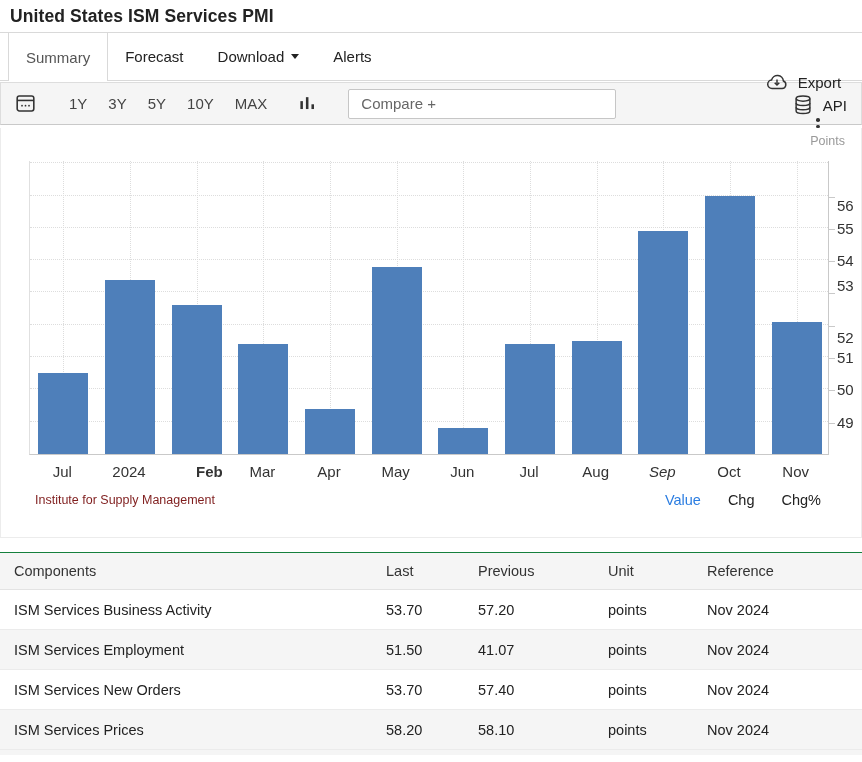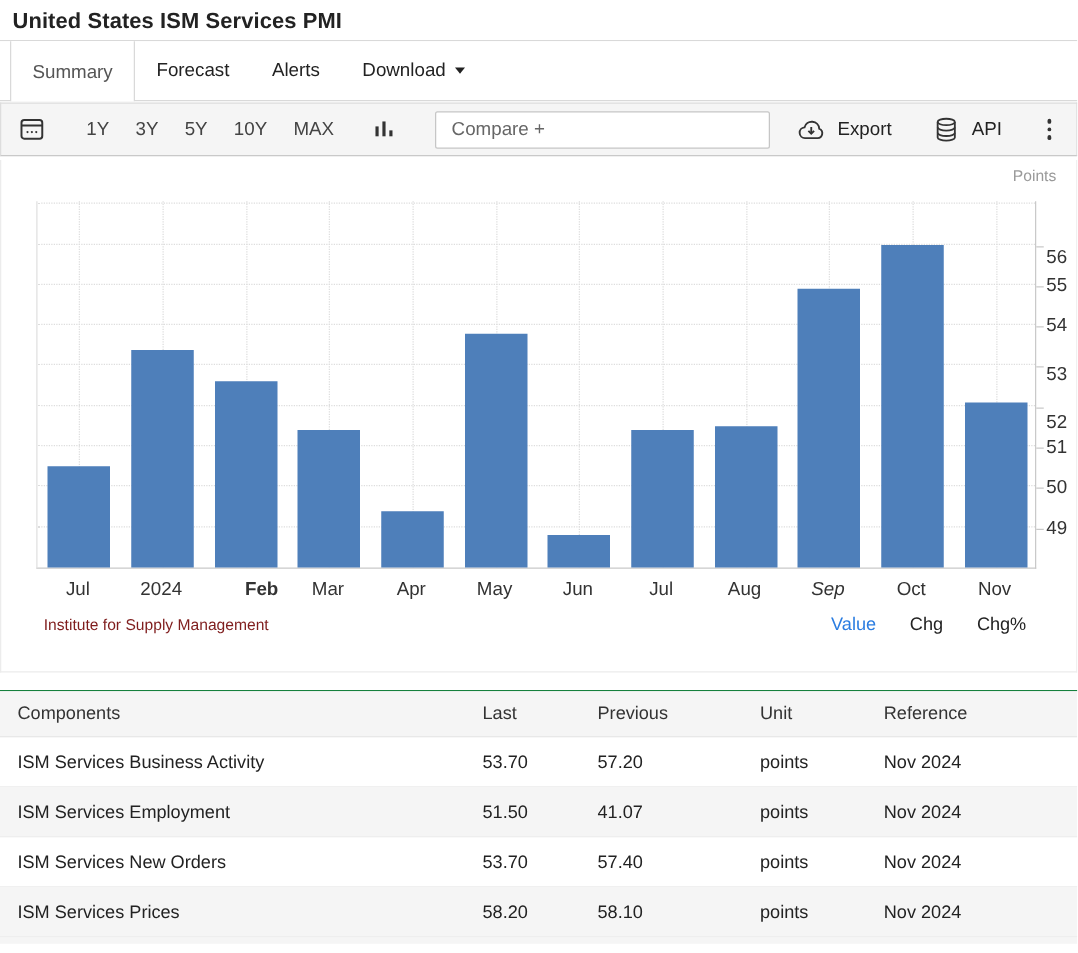--- a/index.html
+++ b/index.html
@@ -17,21 +17,21 @@
   .caret { display:inline-block; width:0; height:0; border-left:4.5px solid transparent; border-right:4.5px solid transparent; border-top:5px solid #222; margin-left:7px; }
 
   
   .toolbar { display:flex; align-items:center; height:43px; margin-top:1px; background:#f5f5f5; border:1px solid #ddd; border-bottom-color:#c9c9c9; padding:0 14px; }
   .tool-icon-btn { background:none; border:none; cursor:pointer; display:flex; align-items:center; padding:0; }
   .ranges { display:flex; gap:21px; margin-left:33px; }
   .range-btn { background:none; border:none; font-size:15px; color:#444; cursor:pointer; font-family:inherit; }
   .chart-type-btn { margin-left:31px; }
   .compare-input { width:268px; height:30px; margin-left:31px; border:1px solid #c6c6c6; border-radius:2px; background:#fff; font-size:15px; color:#555; padding:0 12px; font-family:inherit; outline:none; }
   .compare-input::placeholder { color:#666; }
-  .tool-right { margin-left:auto; display:flex; align-items:center; }
+  .tool-right { margin-left:auto; display:flex; align-items:center;flex-direction:column; }
   .labeled-btn { background:none; border:none; display:flex; align-items:center; gap:9px; font-size:15px; color:#222; cursor:pointer; font-family:inherit; }
   .api-btn { margin-left:33px; }
   .kebab { margin-left:30px; display:flex; flex-direction:column; gap:3px; cursor:pointer; padding:2px 6px; }
   .kebab i { width:3.5px; height:3.5px; border-radius:50%; background:#333; }
 
   
   .chart-card { position:relative; height:410px; margin-top:3px; border:1px solid #ececec; border-top:none; background:#fff; }
   .points-label { position:absolute; top:6px; right:16px; font-size:12.5px; color:#999; }
   .plot-area { position:absolute; left:28px; top:33px; width:800px; height:294px; border-left:1px solid #e0e0e0; border-right:1px solid #c9c9c9; border-bottom:1px solid #c9c9c9; }
   .hgrid { position:absolute; left:0; width:100%; height:0; border-top:1px dotted #ddd; }
@@ -60,25 +60,25 @@
 
 <div class="page">
 
   <header class="title-bar">
     <h1>United States ISM Services PMI</h1>
   </header>
 
   <nav class="tabs-row">
     <div class="tab active">Summary</div>
     <div class="tab">Forecast</div>
-    <div class="tab">Alerts</div>
     <div class="tab">
       <span>Download</span>
       <span class="caret"></span>
     </div>
+    <div class="tab">Alerts</div>
   </nav>
 
   <div class="toolbar">
     <button class="tool-icon-btn">
       <svg width="21" height="21" viewBox="0 0 24 24" fill="none" stroke="#333" stroke-width="1.8">
         <rect x="2.5" y="3.5" width="19" height="17" rx="2.5"></rect>
         <line x1="2.5" y1="8.5" x2="21.5" y2="8.5"></line>
         <circle cx="8" cy="14.5" r="1" fill="#333" stroke="none"></circle>
         <circle cx="12" cy="14.5" r="1" fill="#333" stroke="none"></circle>
         <circle cx="16" cy="14.5" r="1" fill="#333" stroke="none"></circle>
@@ -165,21 +165,21 @@
     <div id="ylabels">
         <div class="ytick" style="left: 828px; top: 294.692px;"></div>
         <div class="ylab" style="top: 285.692px;">49</div>
         <div class="ytick" style="left: 828px; top: 262.385px;"></div>
         <div class="ylab" style="top: 253.385px;">50</div>
         <div class="ytick" style="left: 828px; top: 230.077px;"></div>
         <div class="ylab" style="top: 221.077px;">51</div>
         <div class="ytick" style="left: 828px; top: 197.769px;"></div>
         <div class="ylab" style="top: 201px;">52</div>
         <div class="ytick" style="left: 828px; top: 165.462px;"></div>
-        <div class="ylab" style="top: 163px;">53</div>
+        <div class="ylab" style="top: 149px;">53</div>
         <div class="ytick" style="left: 828px; top: 133.154px;"></div>
         <div class="ylab" style="top: 124.154px;">54</div>
         <div class="ytick" style="left: 828px; top: 100.846px;"></div>
         <div class="ylab" style="top: 91.8462px;">55</div>
         <div class="ytick" style="left: 828px; top: 68.5385px;"></div>
         <div class="ylab" style="top: 69px;">56</div>
       </div>
     <div id="xlabels">
         <div class="xlab" style="left: 28px; width: 66.6667px;">Jul</div>
         <div class="xlab" style="left: 94.6667px; width: 66.6667px;">2024</div>

